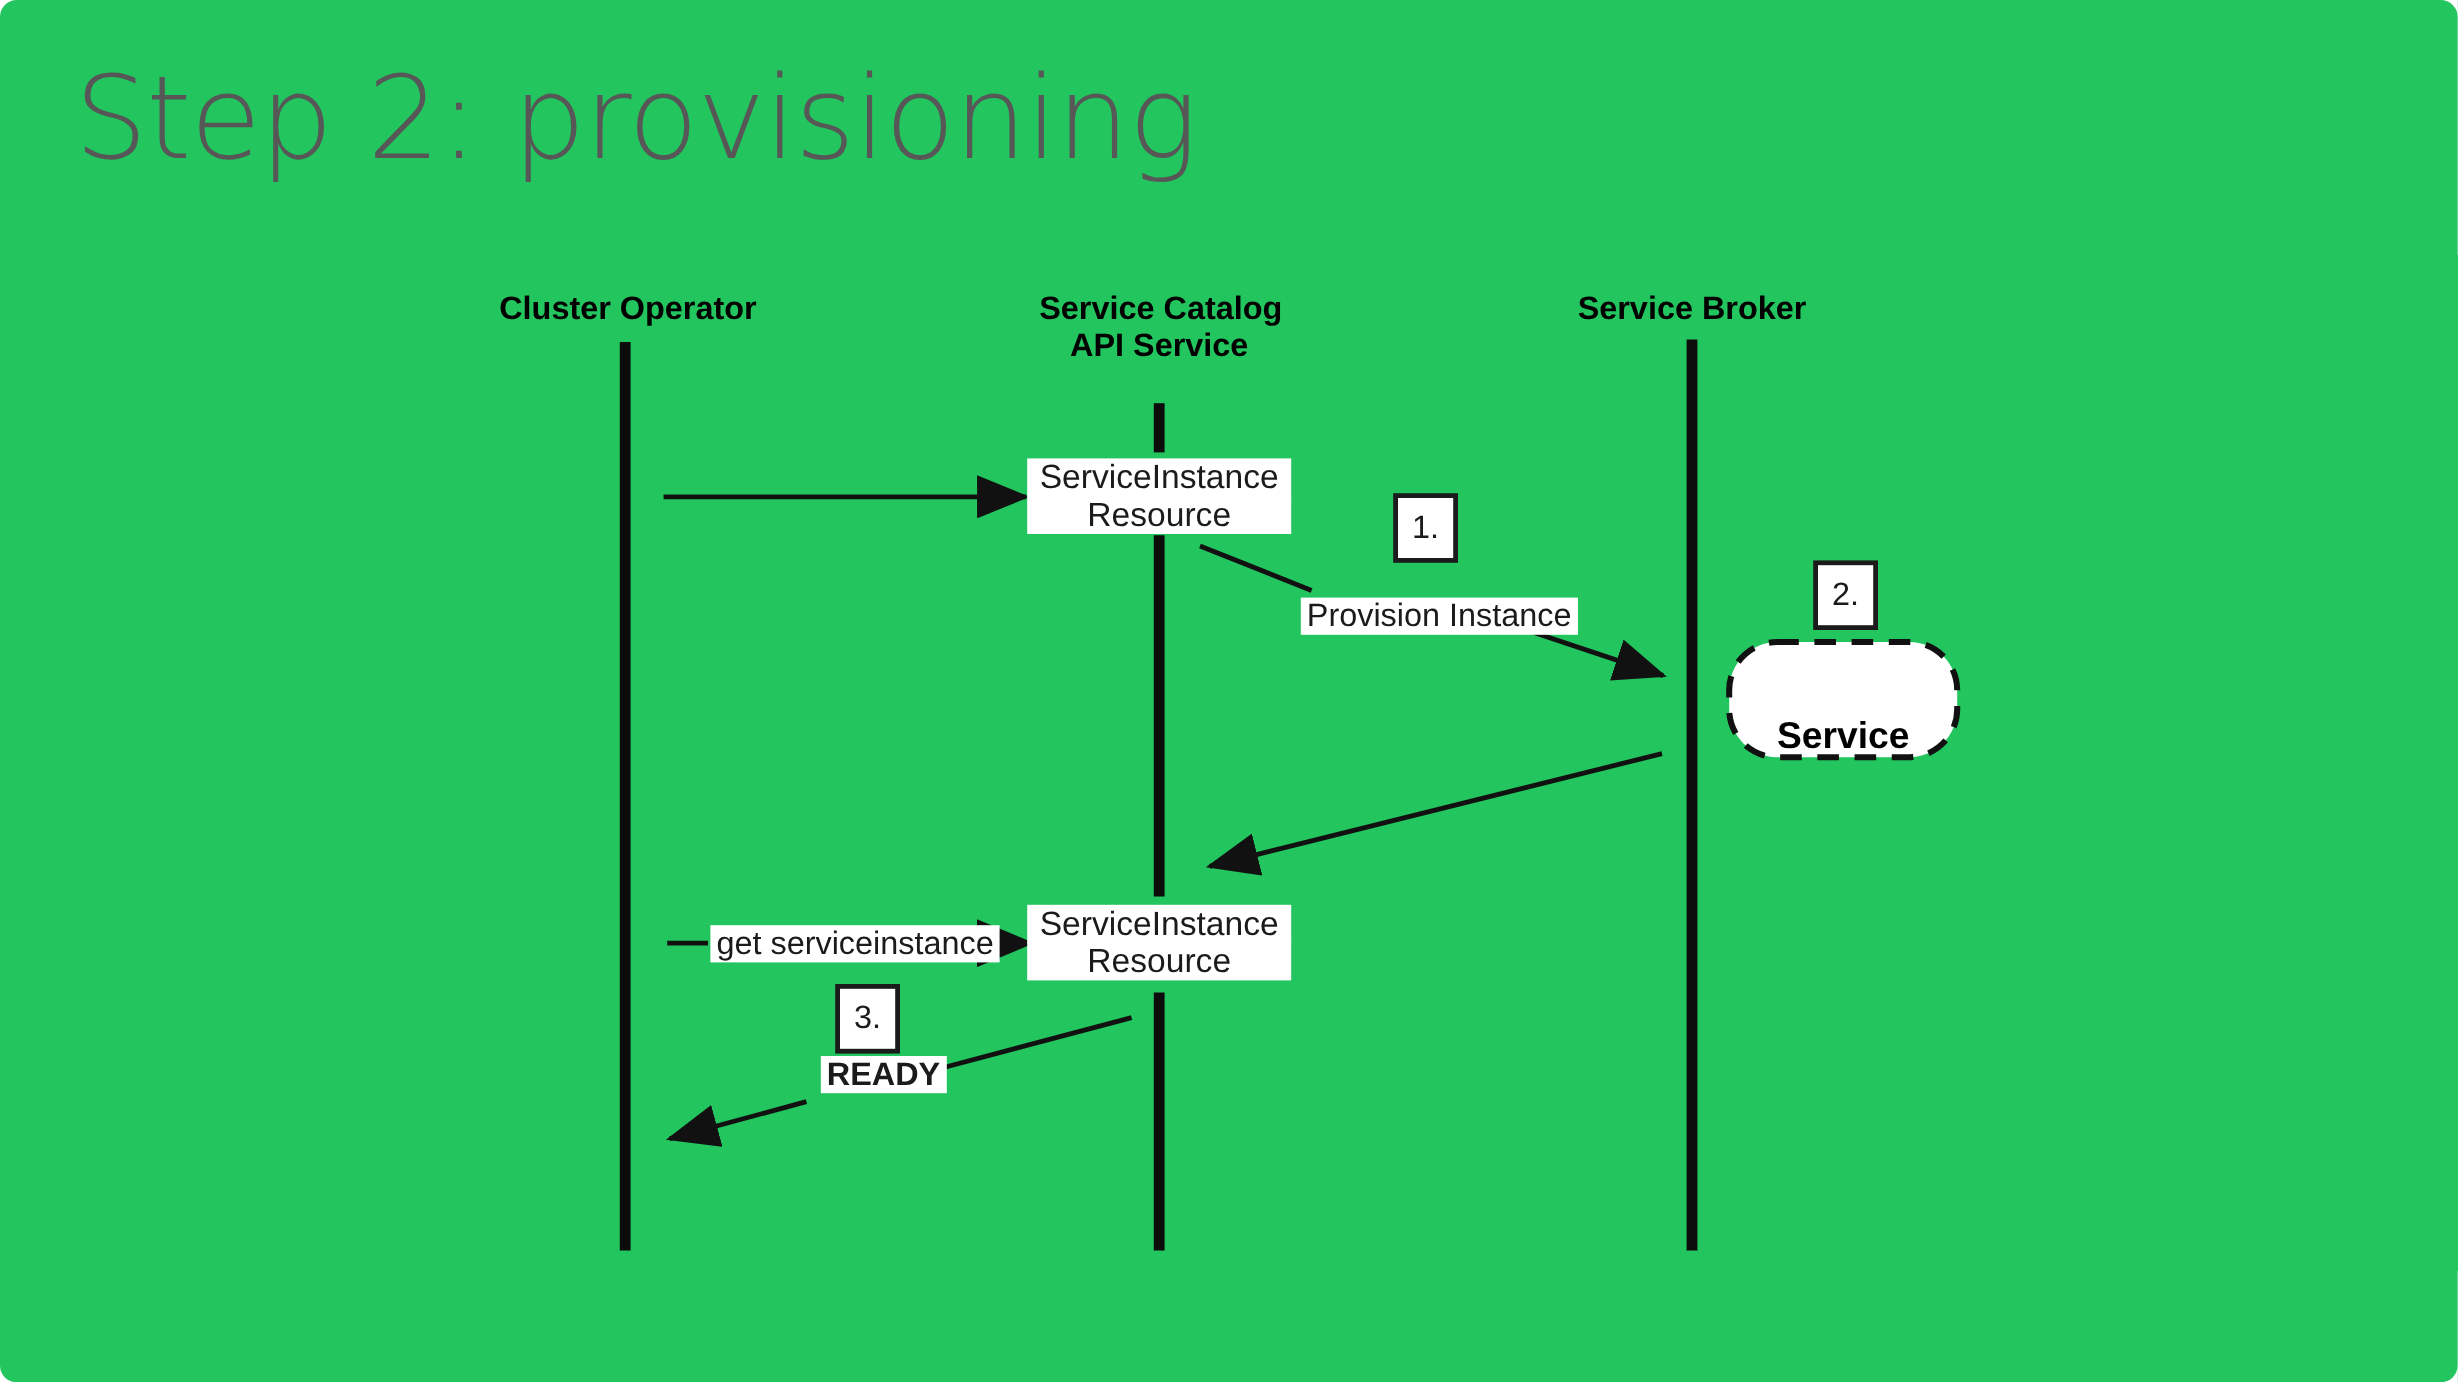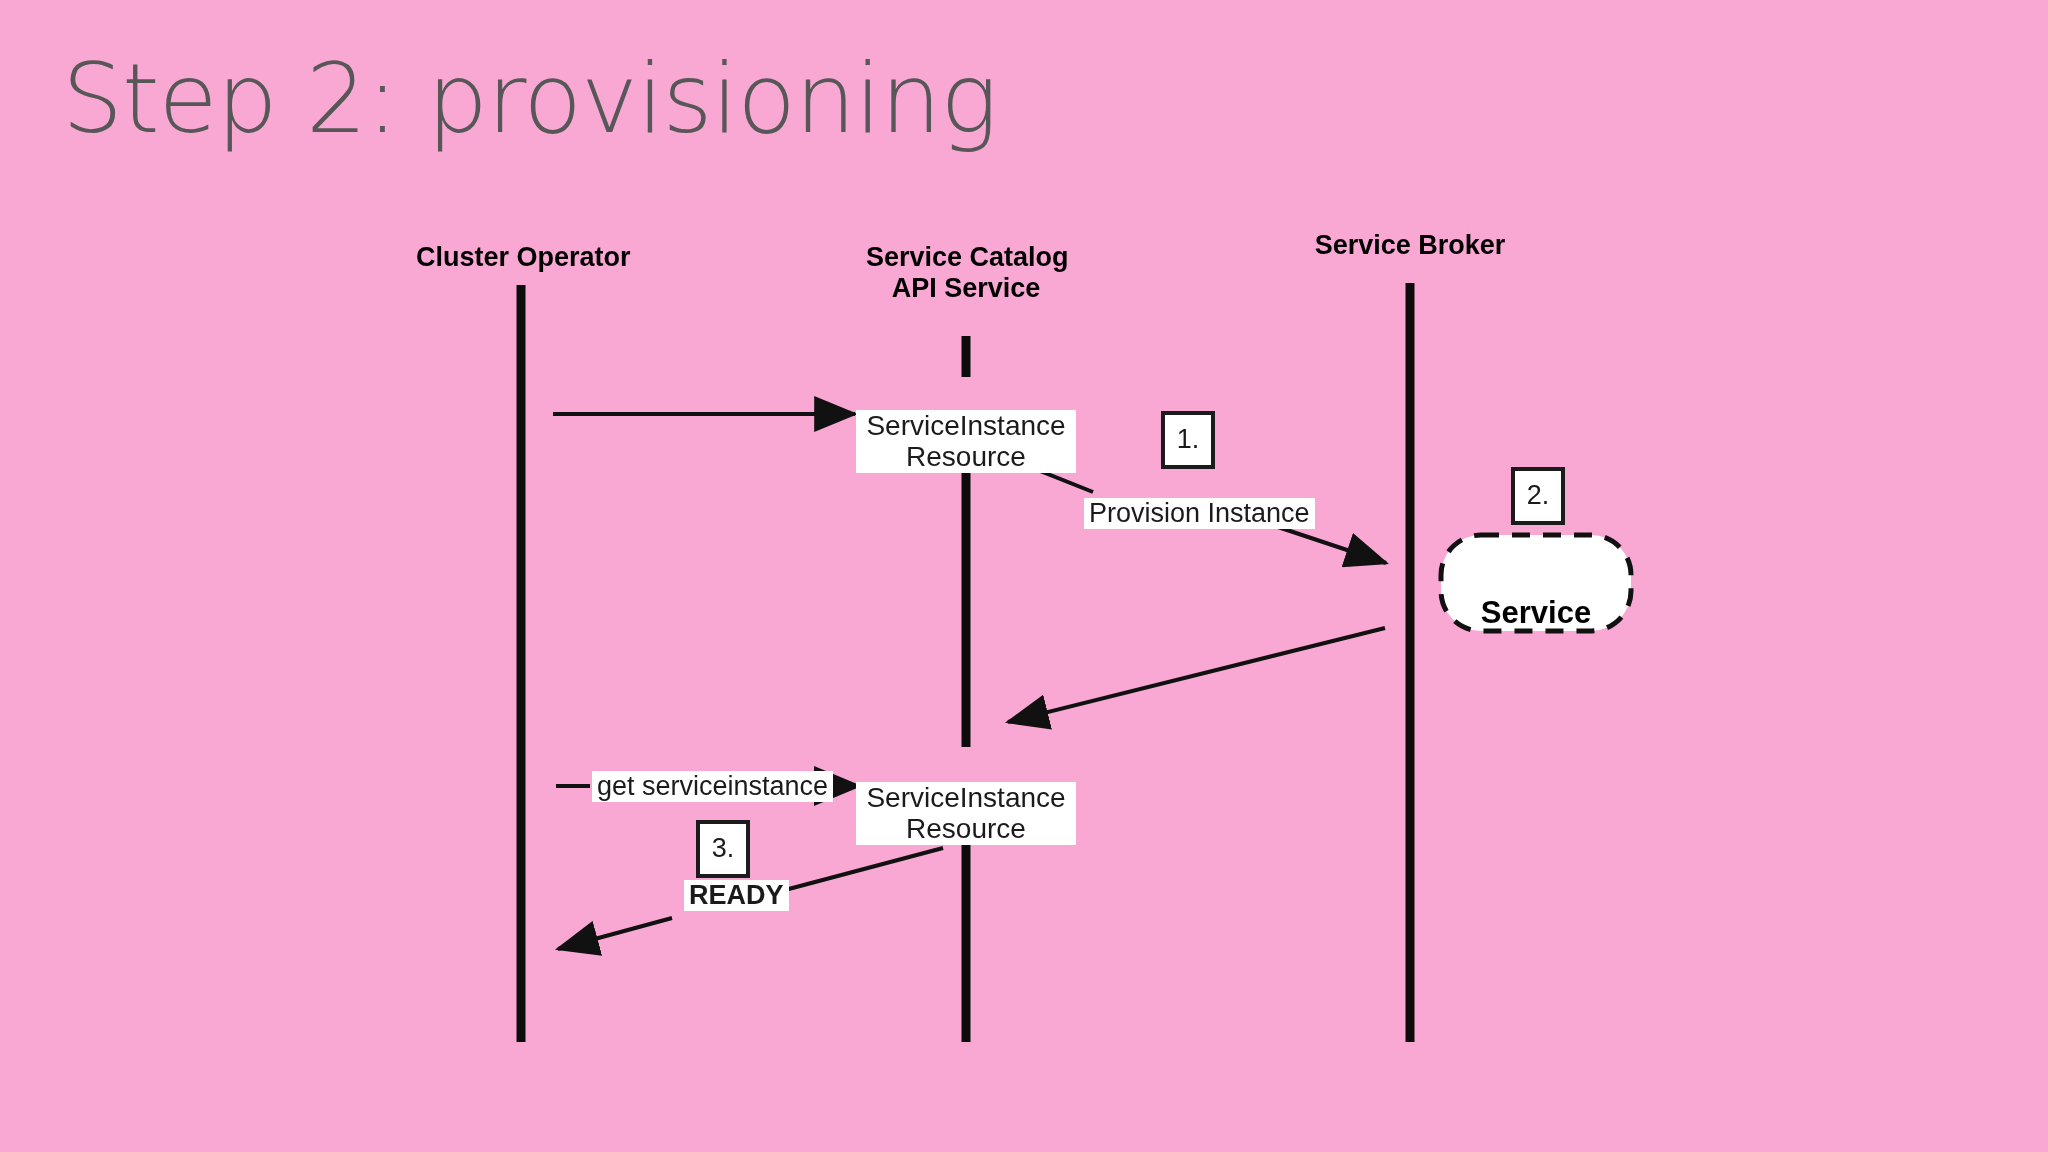--- a/index.html
+++ b/index.html
@@ -15,21 +15,22 @@
     overflow: hidden;
     font-family: "Liberation Sans", sans-serif;
     -webkit-font-smoothing: antialiased;
   }
 
   #slide {
     position: absolute;
     inset: 0;
     width: 2048px;
     height: 1152px;
-    background: #f9a8d4;
+    background: #22c55e;
+    border-radius: 14px;
   }
 
   
   #slide-title {
     position: absolute;
     left: 62px;
     top: 44px;
     font-family: "DejaVu Sans", sans-serif;
     font-size: 96px;
     line-height: 110px;
@@ -66,21 +67,20 @@
     line-height: 31px;
     text-align: center;
     color: #000000;
   }
   .node-label {
     font-size: 28px;
     line-height: 32px;
     text-align: center;
     color: #1b1b1b;
     background: #ffffff;
-    margin-top: 28px;
   }
   .edge-label {
     font-size: 27px;
     line-height: 31px;
     color: #1b1b1b;
     background: #ffffff;
     padding: 0 5px;
   }
   .step-badge {
     font-size: 27px;
@@ -154,21 +154,21 @@
 
       <rect x="1441" y="535" width="190" height="96" rx="40" ry="40" fill="#ffffff" stroke="#111111" stroke-width="5" stroke-dasharray="18 13"></rect>
     </svg>
   </div>
 
   <div class="dg-text lane-header" style="left:416px; top:242px; width:200px;">Cluster Operator</div>
 
   <div class="dg-text lane-header" style="left:866px; top:242px; width:200px;">Service Catalog</div>
   <div class="dg-text lane-header" style="left:866px; top:273px; width:200px;">API Service</div>
 
-  <div class="dg-text lane-header" style="left:1310px; top:230px; width:200px;">Service Broker</div>
+  <div class="dg-text lane-header" style="left:1310px; top:242px; width:200px;">Service Broker</div>
 
   <div class="dg-text node-label" style="left:856px; top:382px; width:220px;">ServiceInstance</div>
   <div class="dg-text node-label" style="left:856px; top:413px; width:220px;">Resource</div>
 
   <div class="dg-text node-label" style="left:856px; top:754px; width:220px;">ServiceInstance</div>
   <div class="dg-text node-label" style="left:856px; top:785px; width:220px;">Resource</div>
 
   <div class="dg-text edge-label" style="left:1084px; top:487px;margin-top:11px;">Provision Instance</div>
 
   <div class="dg-text edge-label" style="left:592px; top:771px;">get serviceinstance</div>

